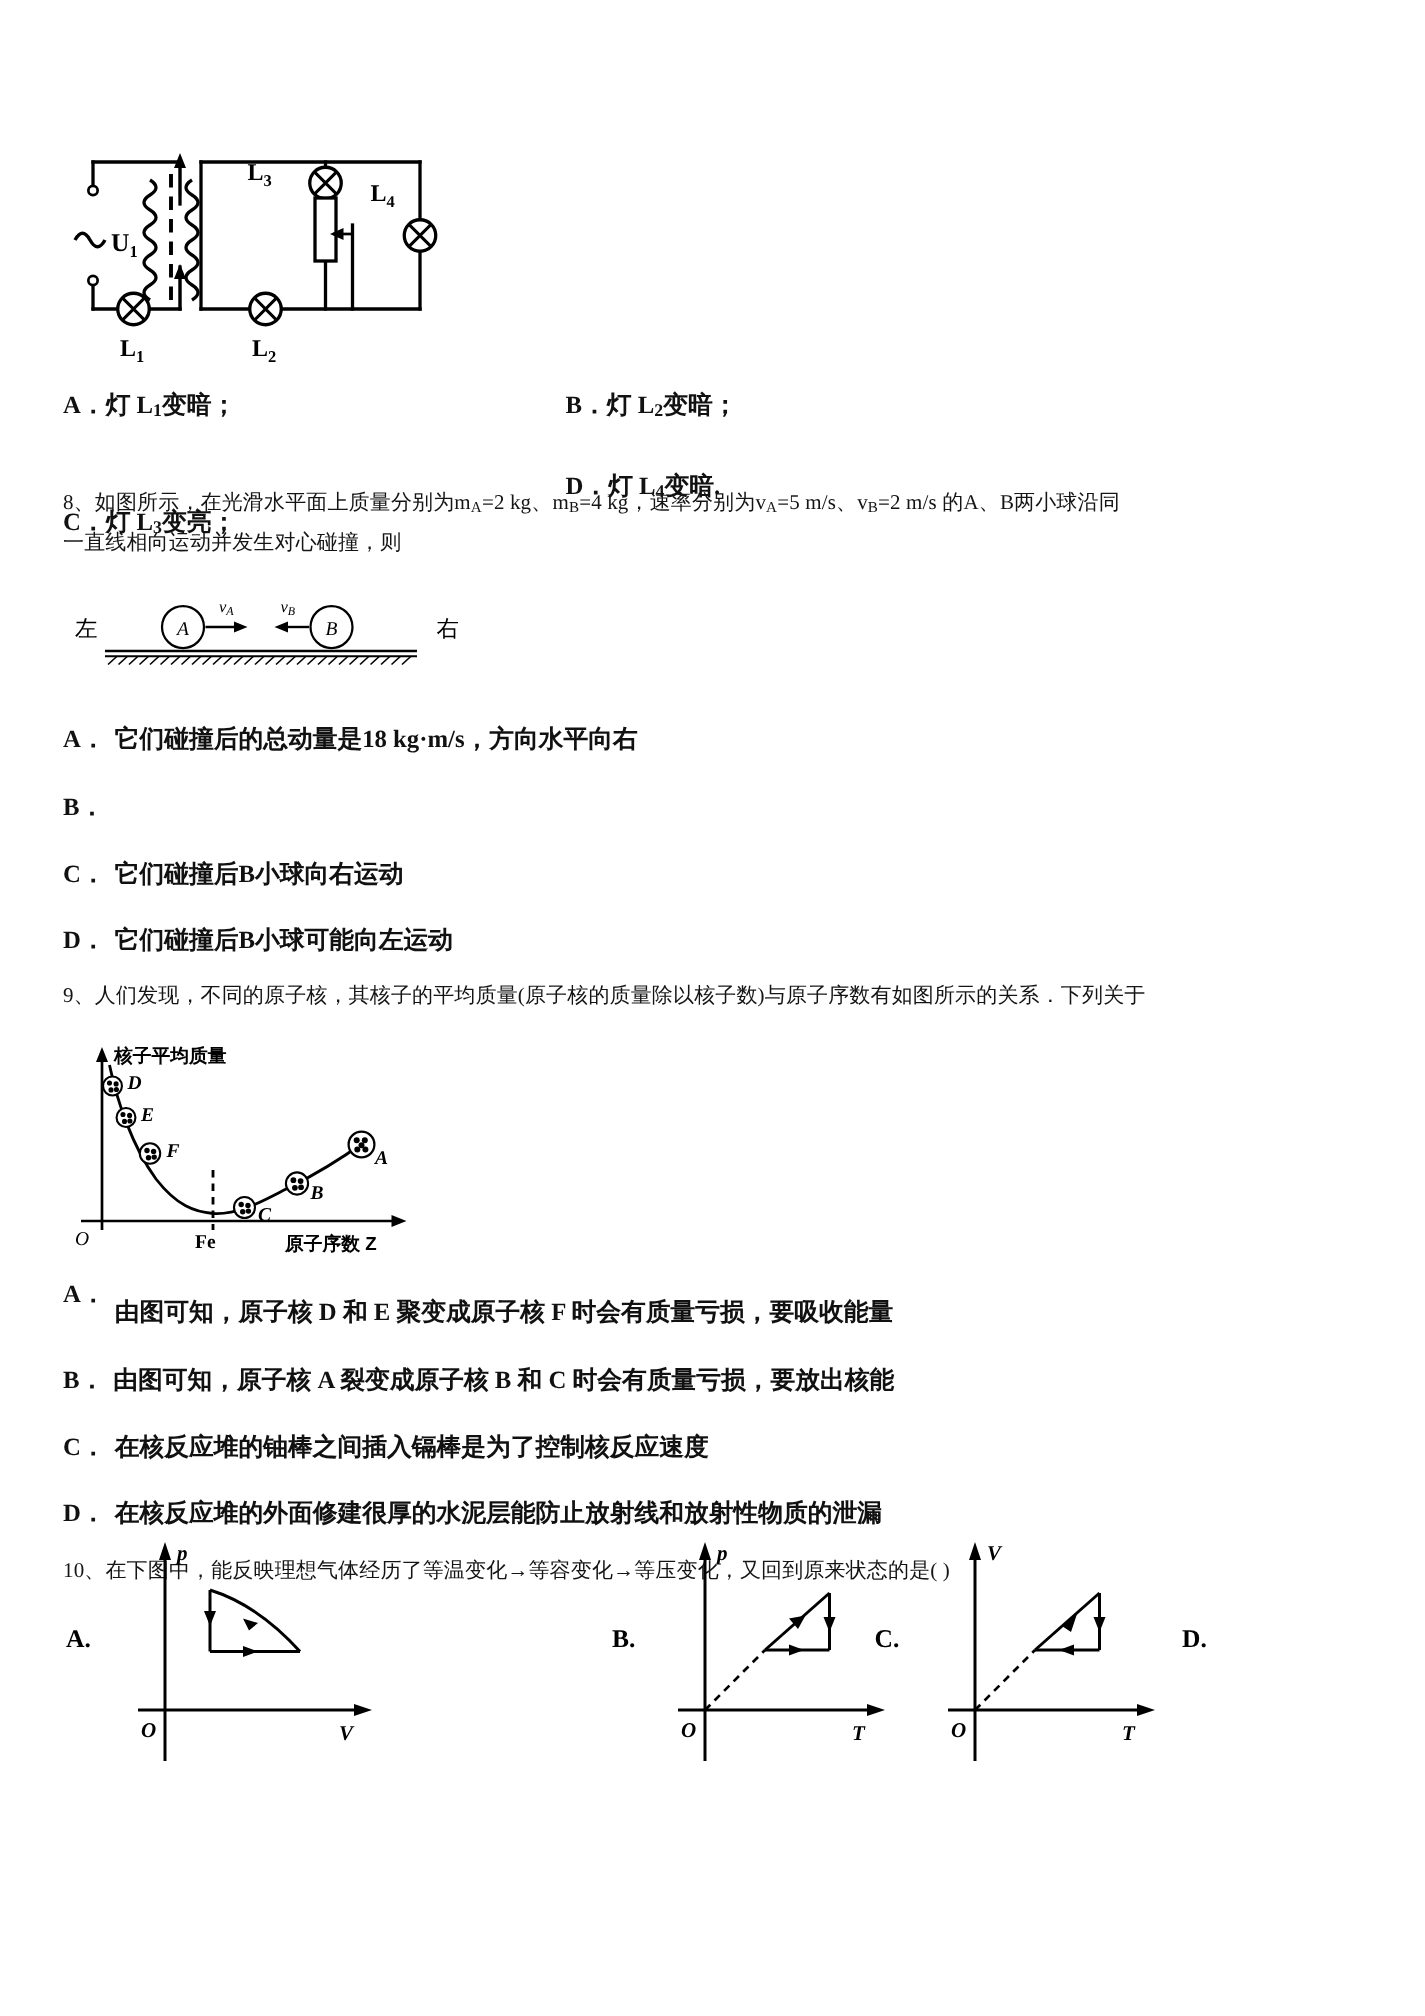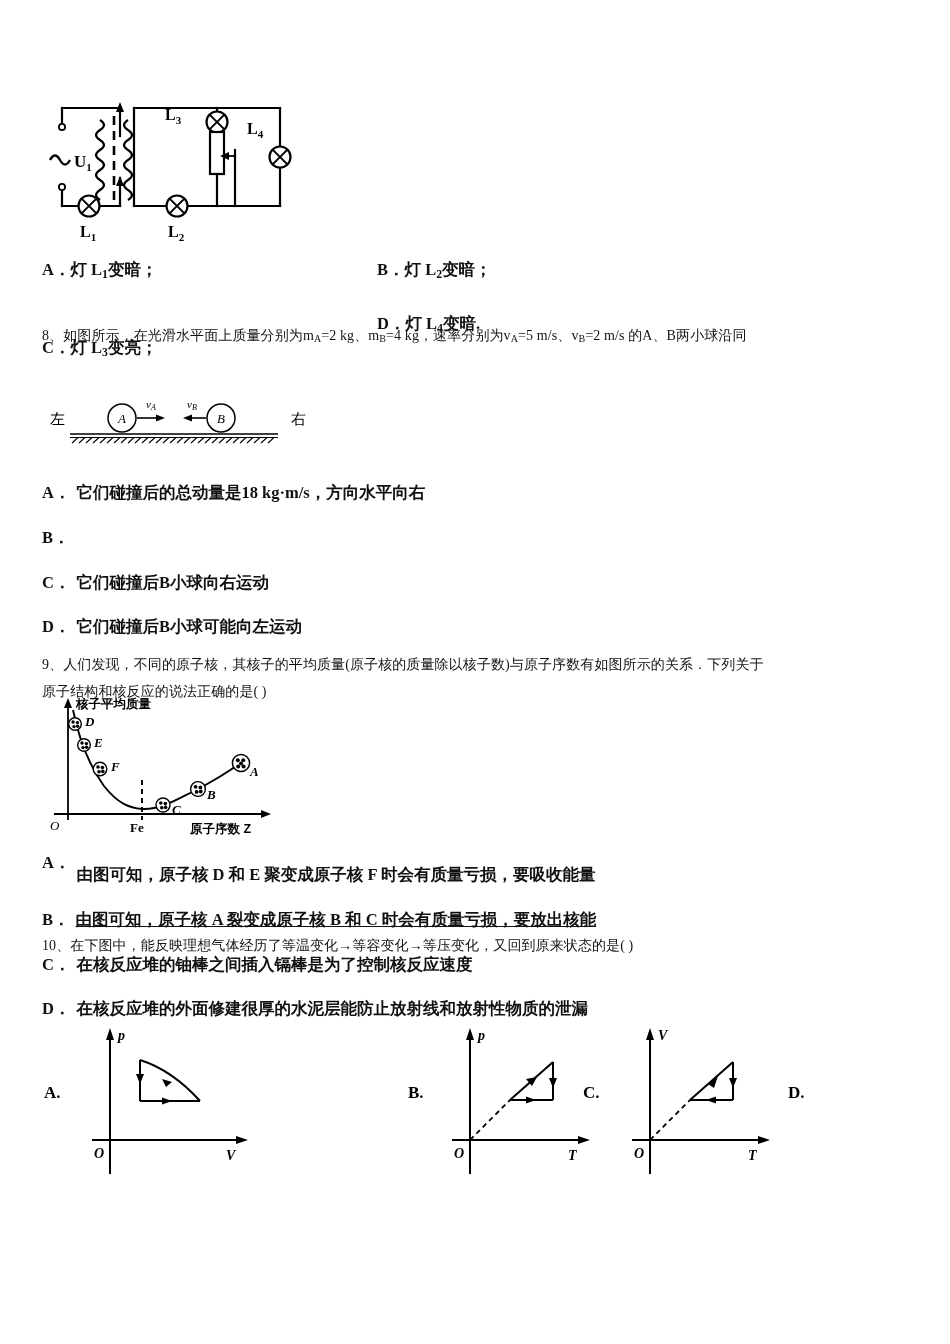--- a/index.html
+++ b/index.html
@@ -179,20 +179,21 @@
         <span class="opt">C．</span><span class="opt-body"><span>灯 L</span><span class="sub">3</span><span>变亮；</span></span>
       </div>
       <div>
         <span class="opt">D．</span><span class="opt-body"><span>灯 L</span><span class="sub">4</span><span>变暗.</span></span>
       </div>
     </div>
   </div>
 
   <div style="position:absolute; left:42px; top:322px; width:880px;">
     <div class="qline"><span>8、如图所示，在光滑水平面上质量分别为m</span><span class="sub">A</span><span>=2 kg、m</span><span class="sub">B</span><span>=4 kg，速率分别为v</span><span class="sub">A</span><span>=5 m/s、v</span><span class="sub">B</span><span>=2 m/s 的A、B两小球沿同</span></div>
+    <div class="qline">一直线相向运动并发生对心碰撞，则</div>
   </div>
 
   <div class="fig-collide">
     <svg width="300" height="58" viewBox="0 0 300 58">
 
       <line x1="22" y1="42" x2="230" y2="42" stroke="#000" stroke-width="1.6"></line>
       <line x1="22" y1="45.5" x2="230" y2="45.5" stroke="#000" stroke-width="1.2"></line>
       <g stroke="#000" stroke-width="1.1">
         <line x1="24" y1="51" x2="30" y2="45.5"></line>
           <line x1="31" y1="51" x2="37" y2="45.5"></line>
@@ -257,21 +258,20 @@
       <span class="opt-body" style="padding-left:6px;">它们碰撞后B小球向右运动</span>
     </div>
     <div class="opt-row">
       <span class="opt">D．</span>
       <span class="opt-body" style="padding-left:6px;">它们碰撞后B小球可能向左运动</span>
     </div>
   </div>
 
   <div style="position:absolute; left:42px; top:622px; width:890px;margin-top:29px;">
     <div class="qline">9、人们发现，不同的原子核，其核子的平均质量(原子核的质量除以核子数)与原子序数有如图所示的关系．下列关于</div>
-    <div class="qline">原子结构和核反应的说法正确的是(     )</div>
   </div>
 
   <div class="fig-nuclear">
     <svg width="254" height="142" viewBox="0 0 254 142">
 
       <line x1="26" y1="126" x2="26" y2="12" stroke="#000" stroke-width="1.8"></line>
       <polygon points="26,4 22,14 30,14" fill="#000"></polygon>
       <line x1="12" y1="120" x2="220" y2="120" stroke="#000" stroke-width="1.8"></line>
       <polygon points="229,120 219,116 219,124" fill="#000"></polygon>
 
@@ -337,33 +337,33 @@
     </svg>
   </div>
 
   <div class="optblock" style="left:42px; top:846px; width:890px;">
     <div class="opt-row" style="margin-bottom:11px;">
       <span class="opt">A．</span>
       <span class="opt-body" style="padding-left:6px;margin-top:12px;">由图可知，原子核 D 和 E 聚变成原子核 F 时会有质量亏损，要吸收能量</span>
     </div>
     <div class="opt-row" style="margin-bottom:11px;">
       <span class="opt">B．</span>
-      <span class="opt-body" style="padding-left:6px;text-decoration:underline;">由图可知，原子核 A 裂变成原子核 B 和 C 时会有质量亏损，要放出核能</span>
+      <span class="opt-body" style="padding-left:6px;">由图可知，原子核 A 裂变成原子核 B 和 C 时会有质量亏损，要放出核能</span>
     </div>
     <div class="opt-row" style="margin-bottom:11px;">
       <span class="opt">C．</span>
       <span class="opt-body" style="padding-left:6px;">在核反应堆的铀棒之间插入镉棒是为了控制核反应速度</span>
     </div>
     <div class="opt-row">
       <span class="opt">D．</span>
       <span class="opt-body" style="padding-left:6px;">在核反应堆的外面修建很厚的水泥层能防止放射线和放射性物质的泄漏</span>
     </div>
   </div>
 
-  <div style="position:absolute; left:42px; top:932px; width:890px;">
+  <div style="position:absolute; left:42px; top:1034px; width:890px;">
     <div class="qline">10、在下图中，能反映理想气体经历了等温变化→等容变化→等压变化，又回到原来状态的是(   )</div>
   </div>
 
   <div class="lbl-letter" style="left:44px; top:1083px;">A.</div>
   <div class="lbl-letter" style="left:408px; top:1083px;">B.</div>
   <div class="lbl-letter" style="left:583px; top:1083px;">C.</div>
   <div class="lbl-letter" style="left:788px; top:1083px;">D.</div>
 
   <div class="fig-pv" style="left:80px; top:1022px; width:190px; height:160px;">
     <svg width="190" height="160" viewBox="0 0 190 160">

